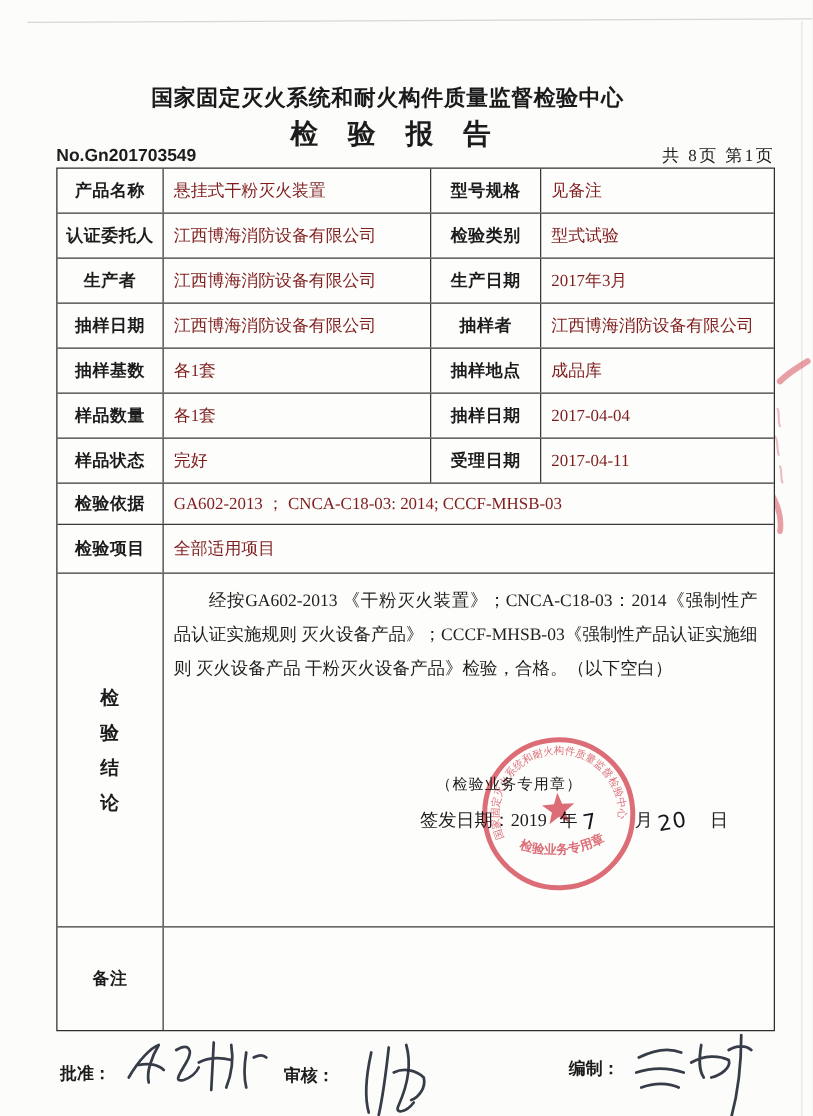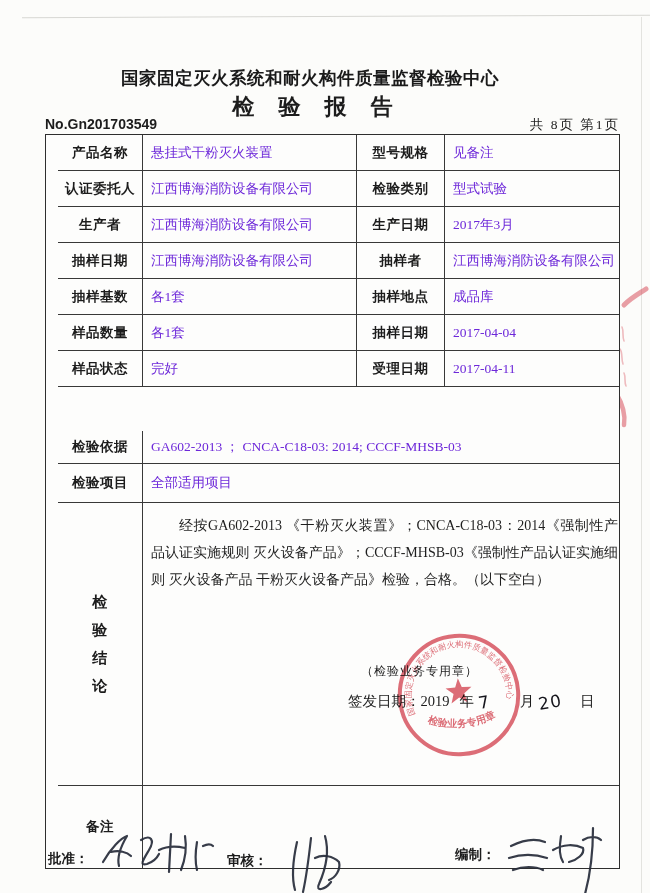--- a/index.html
+++ b/index.html
@@ -10,29 +10,29 @@
   .edge-right { position: absolute; left: 641px; top: 17px; width: 1px; height: 876px; background: #e3e3df; }
 
   .org-title { position: absolute; top: 66px; left: 0; width: 620px; text-align: center;
     font-family: "Liberation Sans", "DejaVu Sans", sans-serif; font-weight: 600; font-size: 17.5px; letter-spacing: 0.5px; color: #1a1a1a; }
   .report-title { position: absolute; top: 92px; left: 0; width: 634px; text-align: center;
     font-family: "Liberation Sans", "DejaVu Sans", sans-serif; font-weight: 700; font-size: 22px; letter-spacing: 9px; }
   .no-line { position: absolute; top: 116px; left: 45px; width: 575px; display: flex; justify-content: space-between; align-items: baseline; }
   .no-line .no { font-family: "Liberation Sans", "DejaVu Sans", sans-serif; font-weight: 700; font-size: 14px; }
   .no-line .pages { font-size: 13.5px; letter-spacing: 2px; }
 
-  .tbl { position: absolute; left: 45px; top: 134px; width: 575px; border: 1.7px solid #2e2e2e; background: #fdfdfc; padding-left: 12px; }
+  .tbl { position: absolute; left: 45px; top: 134px; width: 575px; border: 1.7px solid #2e2e2e; background: #fdfdfc; }
   .trow { display: grid; border-bottom: 1.5px solid #383838; }
   .trow:last-child { border-bottom: none; }
   .r4 { grid-template-columns: 85px 214px 88px 188px; height: 36px; }
   .r2 { grid-template-columns: 85px 490px; }
-  .h33 { height: 33px; margin-top: 44px; } .h39 { height: 39px; } .hconcl { height: 283px; } .hremark { height: 82px; }
+  .h33 { height: 33px; } .h39 { height: 39px; } .hconcl { height: 283px; } .hremark { height: 82px; }
   .cell { display: flex; align-items: center; }
   .cell.lab { justify-content: center; font-family: "Liberation Sans", "DejaVu Sans", sans-serif; font-weight: 700; font-size: 13.5px; border-right: 1.5px solid #383838; letter-spacing: 0.5px; }
-  .cell.val { padding-left: 8px; font-size: 13.5px; color: #6d28d9; }
+  .cell.val { padding-left: 8px; font-size: 13.5px; color: #7f1d1d; }
   .cell.val.mid { border-right: 1.5px solid #383838; }
 
   .cell.vert { flex-direction: column; justify-content: center; gap: 9px; font-size: 15px; }
   .concl-cell { position: relative; display: block; }
   .concl-text { padding: 9px 15px 0 8px; font-size: 14px; line-height: 27px; text-align: justify; text-indent: 2em; color: #1e1e1e; }
   .stamp-note { position: absolute; left: 218px; top: 160px; font-size: 12px; letter-spacing: 1px; }
   .issue-line { position: absolute; left: 205px; top: 187px; font-size: 14.5px; white-space: nowrap; }
   .issue-line .u1 { margin-left: 10px; }
   .issue-line .u2 { margin-left: 26px; }
   .issue-line .u3 { margin-left: 14px; }

